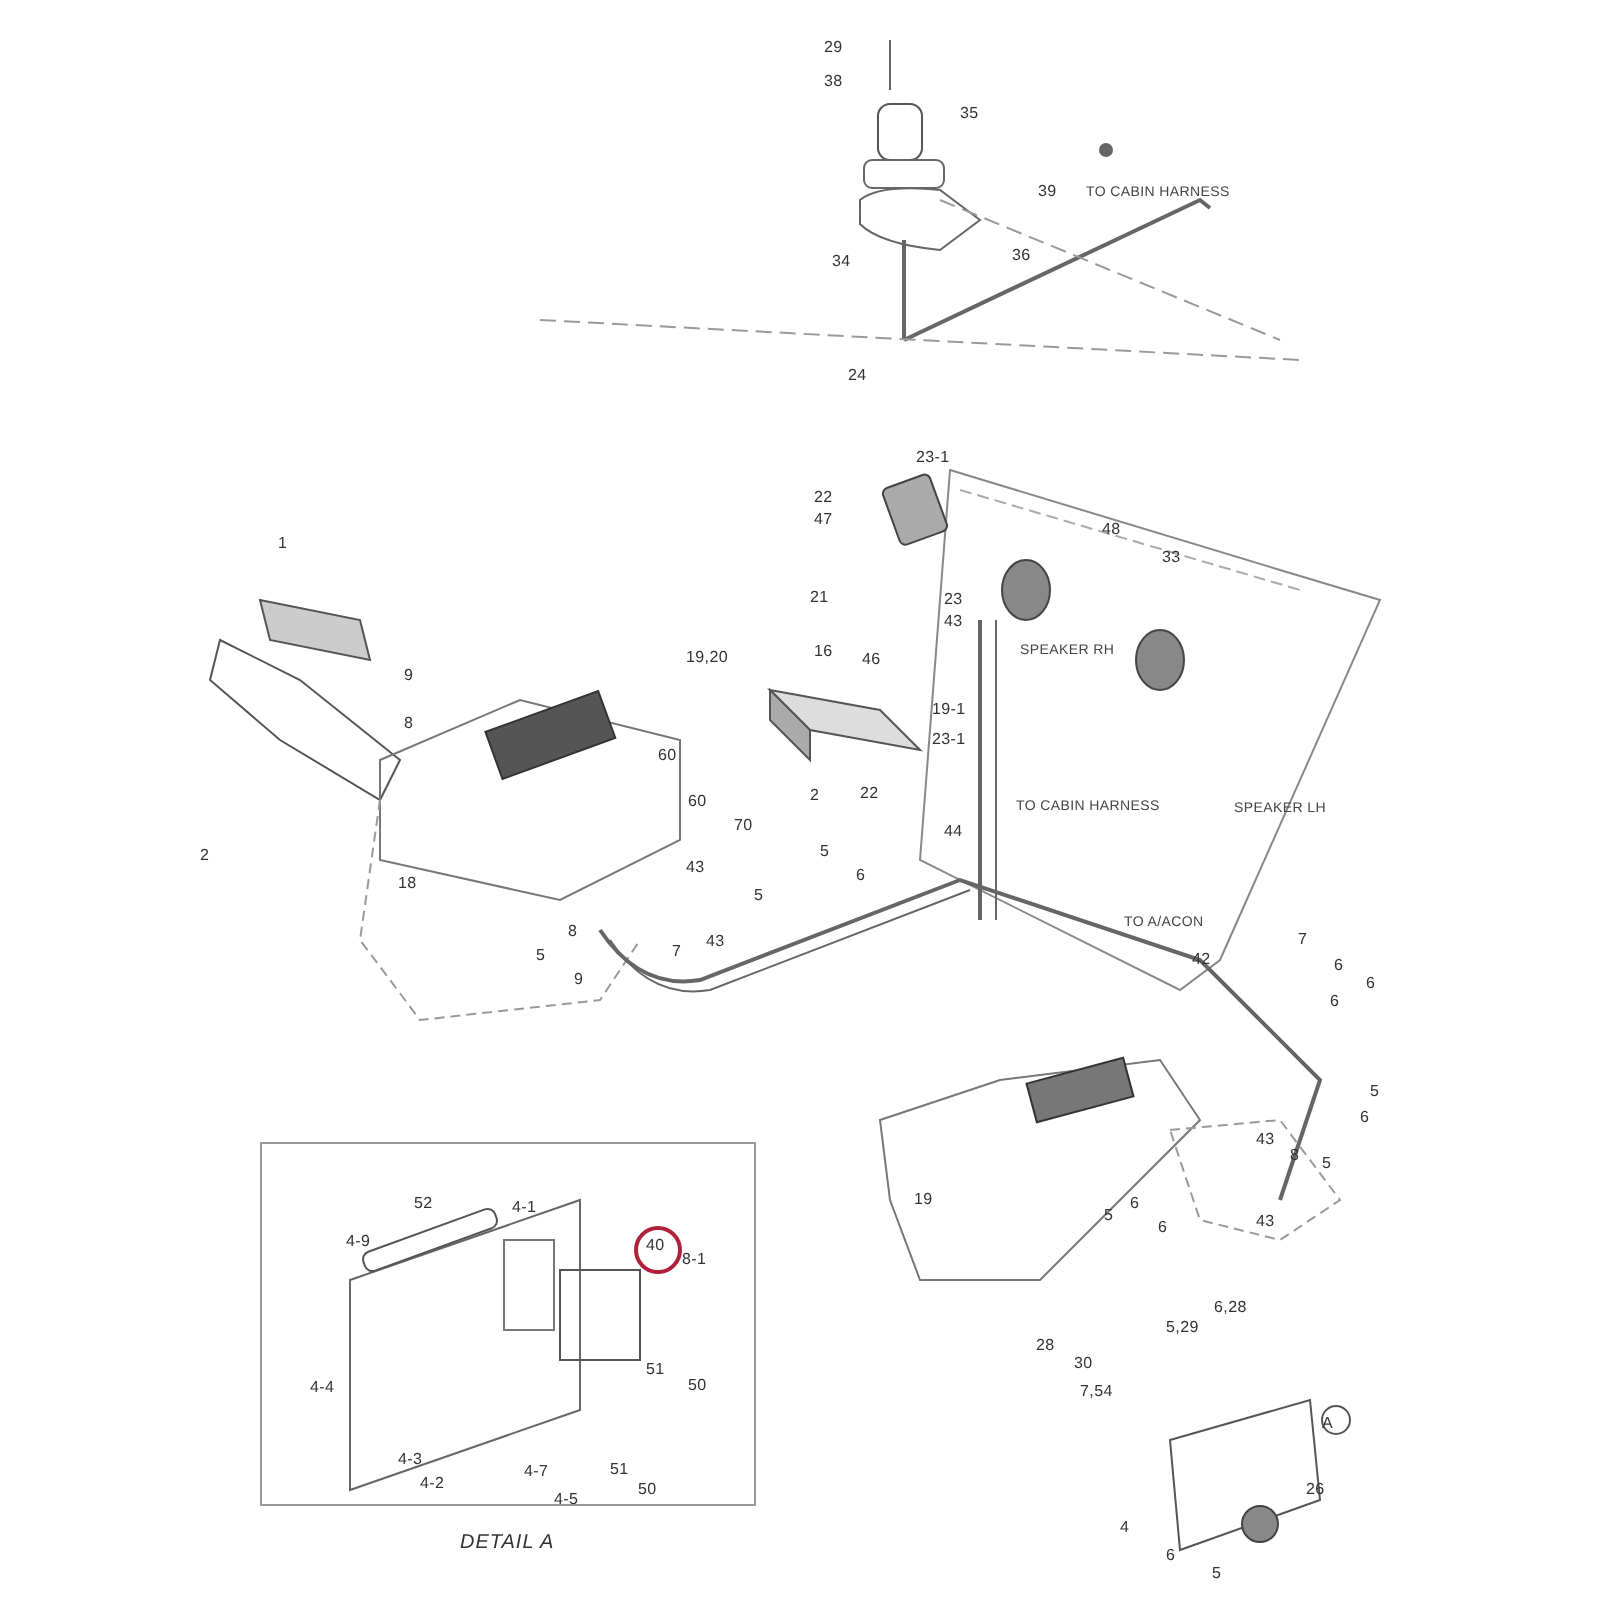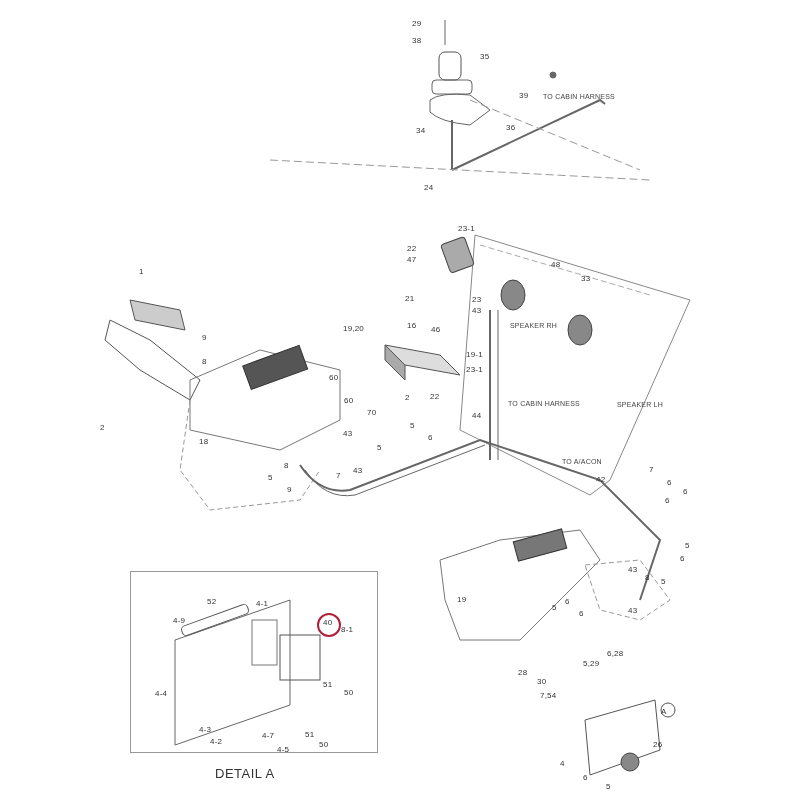--- a/index.html
+++ b/index.html
@@ -1,21 +1,21 @@
 <!DOCTYPE html>
 <html><head>
 <meta charset="utf-8">
 <style>
   html,body{margin:0;padding:0;background:#ffffff;}
   body{width:800px;height:800px;overflow:hidden;position:relative;font-family:"Liberation Sans",sans-serif;}
   #diagram{position:absolute;left:0;top:0;width:800px;height:800px;}
   .lbl{position:absolute;font-size:8px;color:#333;white-space:nowrap;line-height:1;letter-spacing:0.2px;}
   .lbl-small{font-size:7px;color:#444;}
   .detail-box{position:absolute;left:130px;top:571px;width:248px;height:182px;border:1.5px solid #999;box-sizing:border-box;}
-  .detail-title{position:absolute;left:215px;top:766px;font-size:13px;color:#333;letter-spacing:0.5px;}
+  .detail-title{position:absolute;left:230px;top:766px;font-size:10px;color:#333;letter-spacing:0.5px;font-style:italic;}
   .highlight{position:absolute;left:317px;top:613px;width:24px;height:24px;border:2.5px solid #b0203a;border-radius:50%;box-sizing:border-box;}
 </style>
 </head>
 <body>
 
 <svg id="diagram" viewBox="0 0 800 800" xmlns="http://www.w3.org/2000/svg">
   <g fill="none" stroke="#666" stroke-width="1">
 
     <g>
       <line x1="445" y1="20" x2="445" y2="45"></line>

